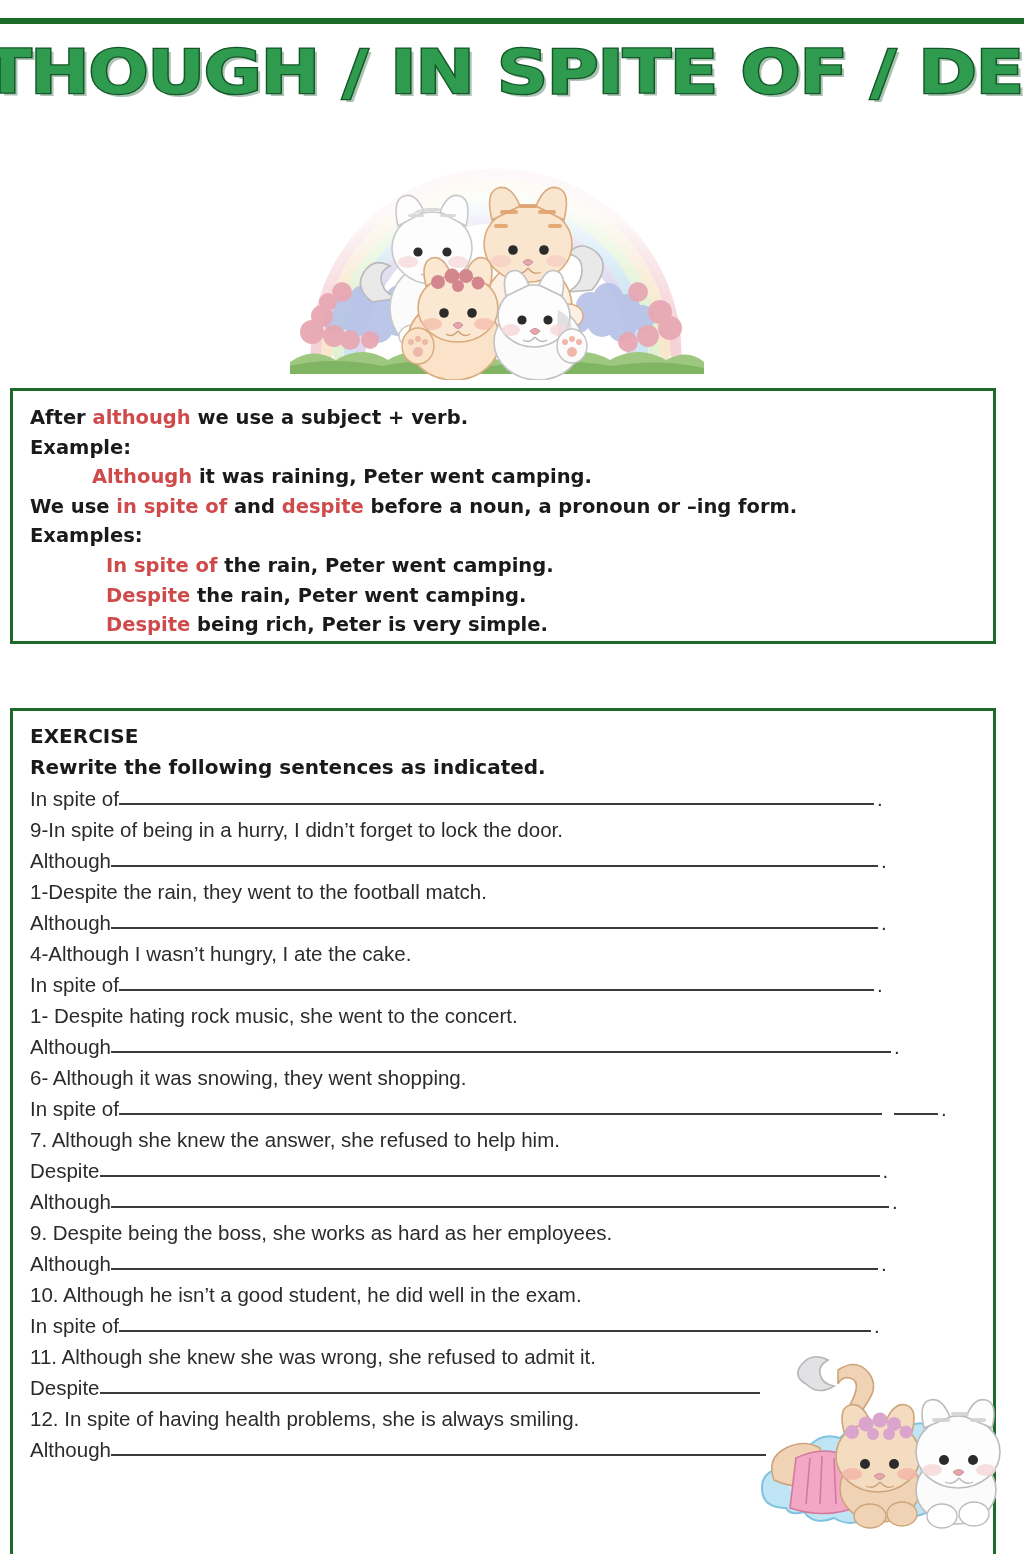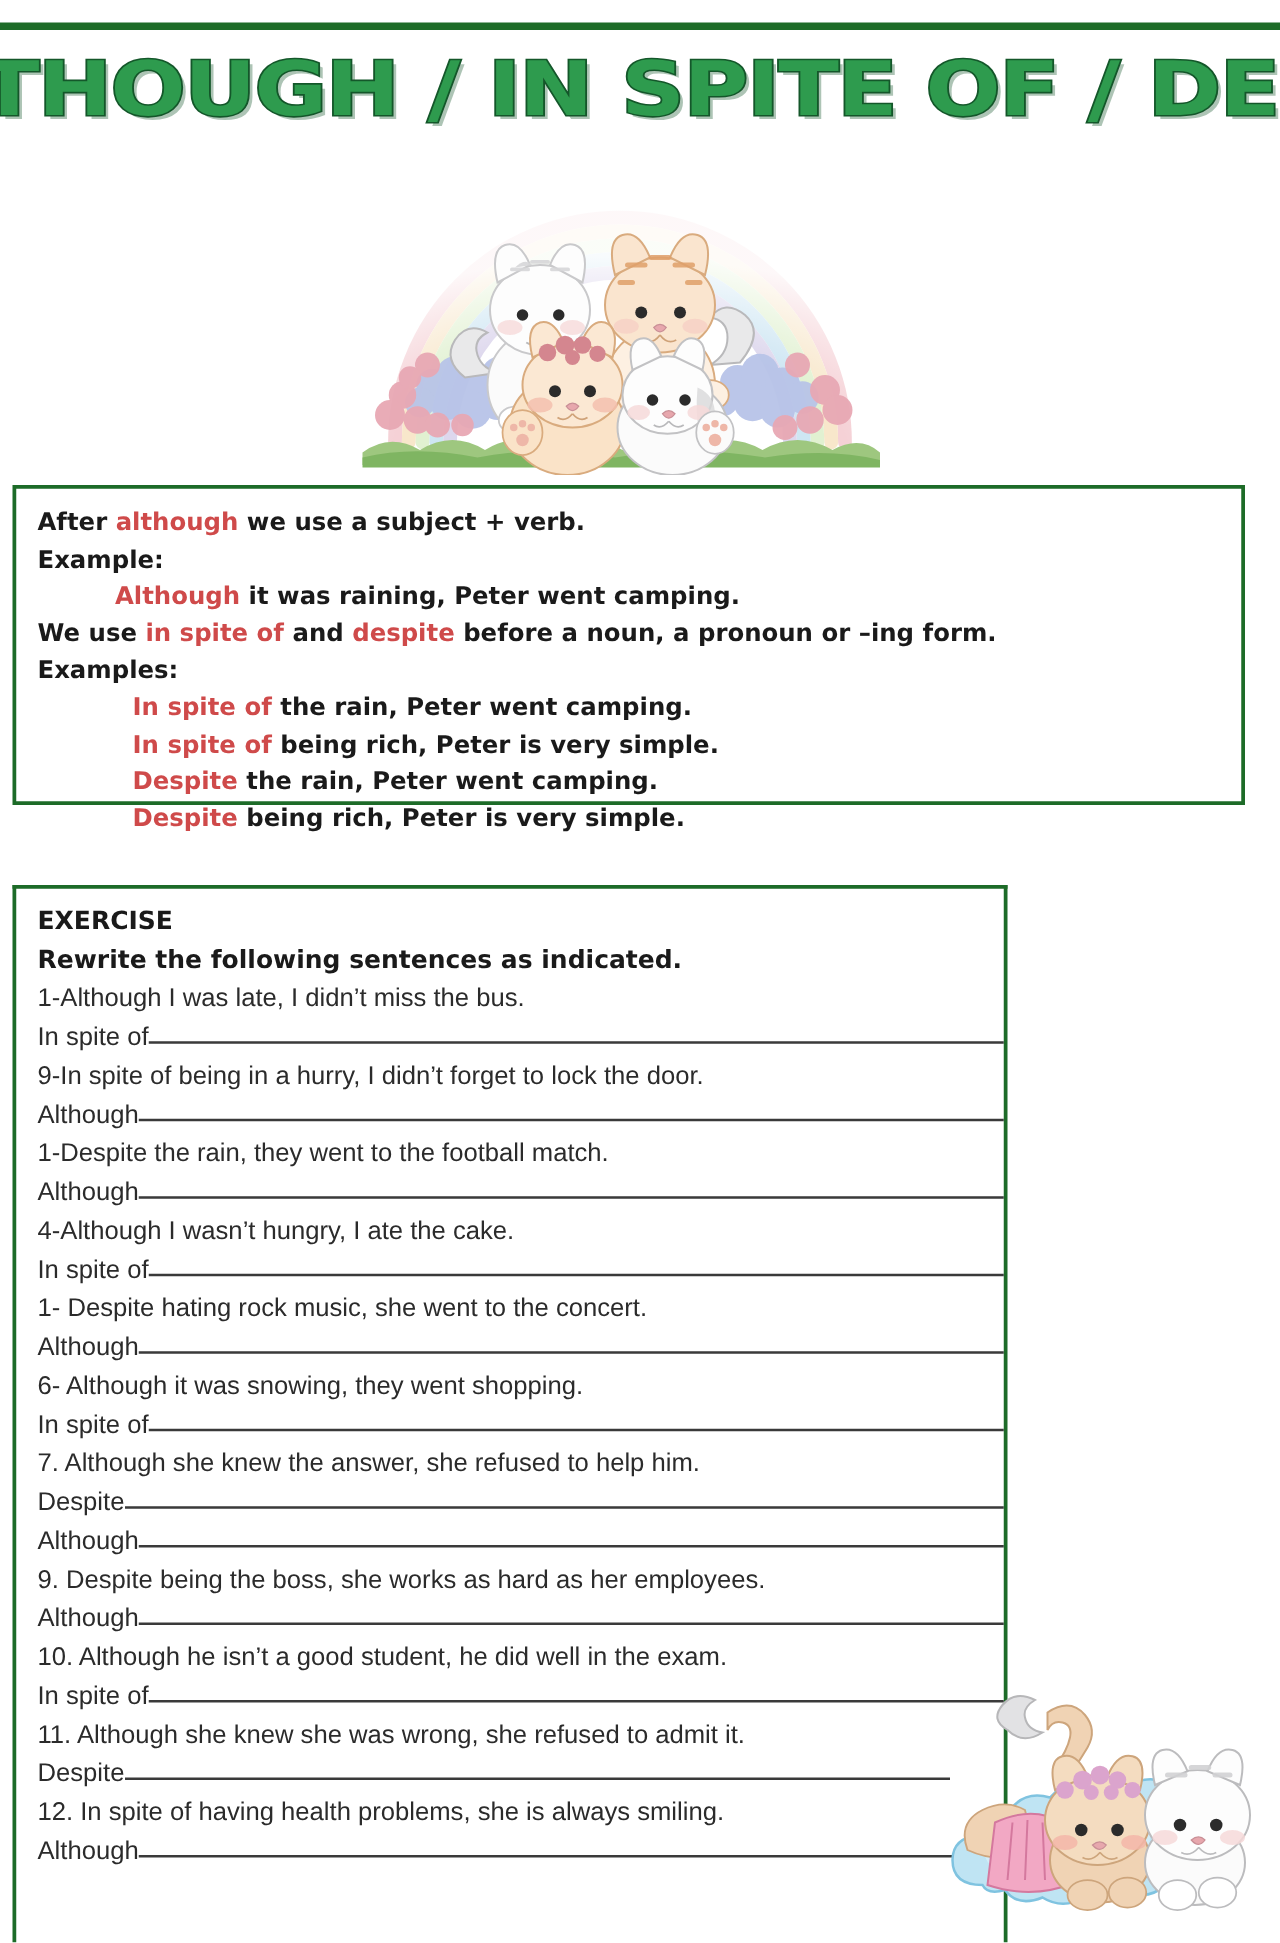--- a/index.html
+++ b/index.html
@@ -57,21 +57,21 @@
     position: absolute;
     left: 10px; top: 388px;
     width: 986px; height: 256px;
     border: 3px solid #1d6b28;
     background: #ffffff;
     padding: 12px 0 0 17px;
   }
   .exercise-box {
     position: absolute;
     left: 10px; top: 708px;
-    width: 796px; height: 846px;
+    width: 986px; height: 846px;
     border: 3px solid #1d6b28;
     border-bottom: none;
     background: #ffffff;
     padding: 10px 0 0 17px;
     overflow: hidden;
   }
 
   
   .rule-line {
     font-family: "DejaVu Sans", sans-serif;
@@ -312,31 +312,29 @@
 </div>
 
 <div class="rule-box">
   <div id="rule-lines">
       <div class="rule-line"><span>After </span><span class="kw">although</span><span> we use a subject + verb.</span></div>
       <div class="rule-line"><span>Example:</span></div>
       <div class="rule-line indent-1"><span class="kw">Although</span><span> it was raining, Peter went camping.</span></div>
       <div class="rule-line"><span>We use </span><span class="kw">in spite of</span><span> and </span><span class="kw">despite</span><span> before a noun, a pronoun or –ing form.</span></div>
       <div class="rule-line"><span>Examples:</span></div>
       <div class="rule-line indent-2"><span class="kw">In spite of</span><span> the rain, Peter went camping.</span></div>
-      <div class="rule-line indent-2"><span class="kw">In spite of</span><span> being rich, Peter is very simple.</span></div>
       <div class="rule-line indent-2"><span class="kw">Despite</span><span> the rain, Peter went camping.</span></div>
       <div class="rule-line indent-2"><span class="kw">Despite</span><span> being rich, Peter is very simple.</span></div>
     </div>
 </div>
 
 <div class="exercise-box">
   <div class="ex-head">EXERCISE</div>
   <div class="ex-head">Rewrite the following sentences as indicated.</div>
   <div id="exercise-items">
-      <div class="q-line">1-Although I was late, I didn’t miss the bus.</div>
       <div class="a-line">
         <span class="a-lead">In spite of </span>
         <span class="rule-fill" style="width: 755px;"></span>
         <span class="dot">.</span>
       </div>
       <div class="q-line">9-In spite of being in a hurry, I didn’t forget to lock the door.</div>
       <div class="a-line">
         <span class="a-lead">Although </span>
         <span class="rule-fill" style="width: 767px;"></span>
         <span class="dot">.</span>

